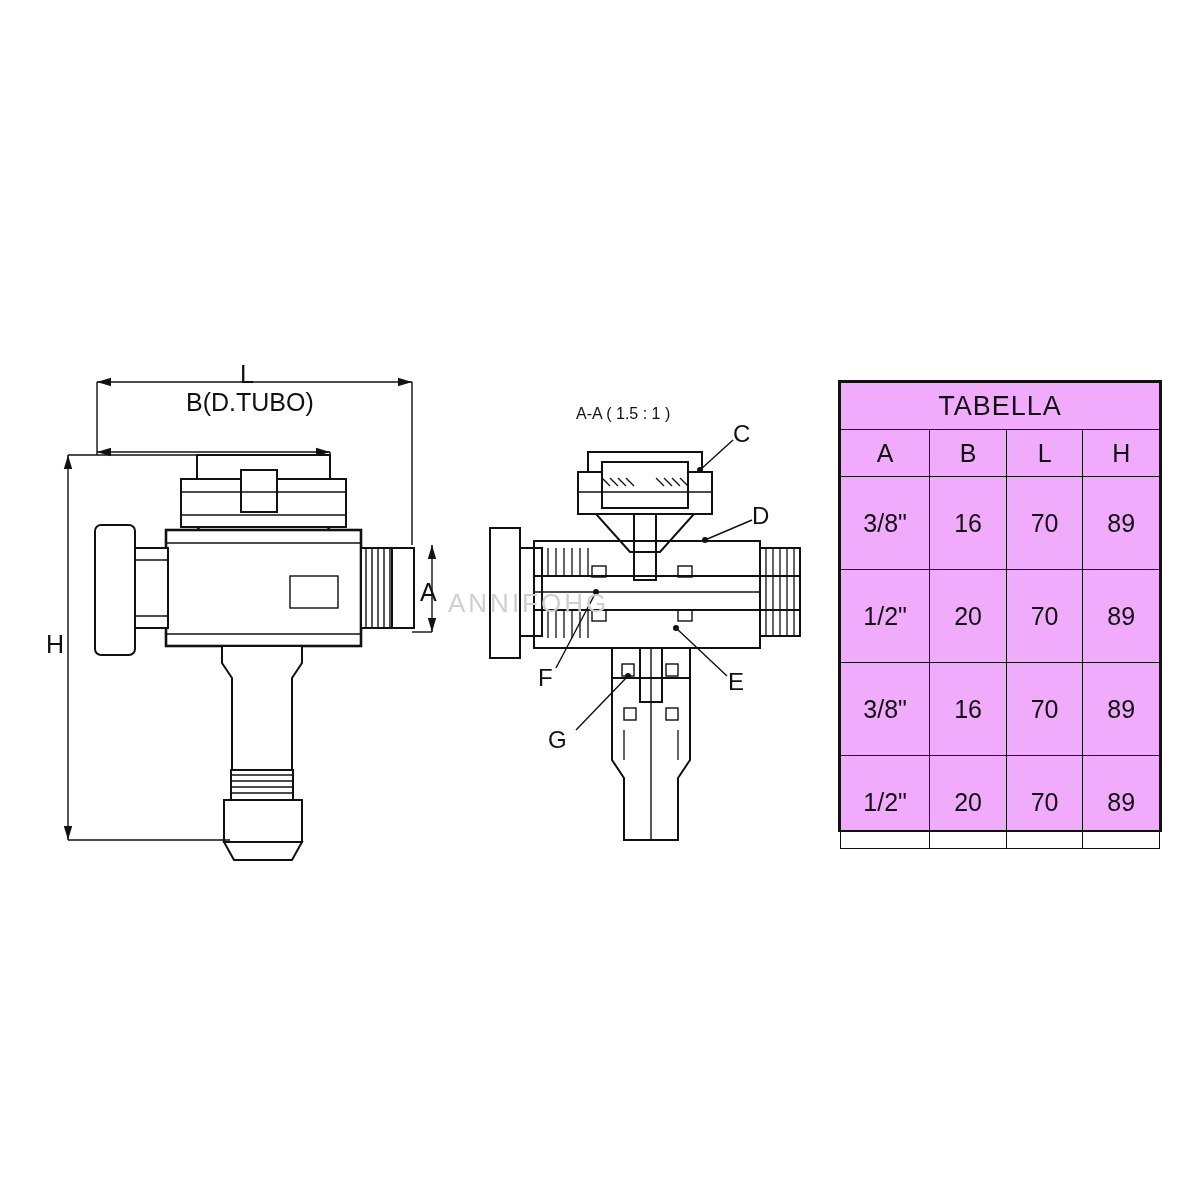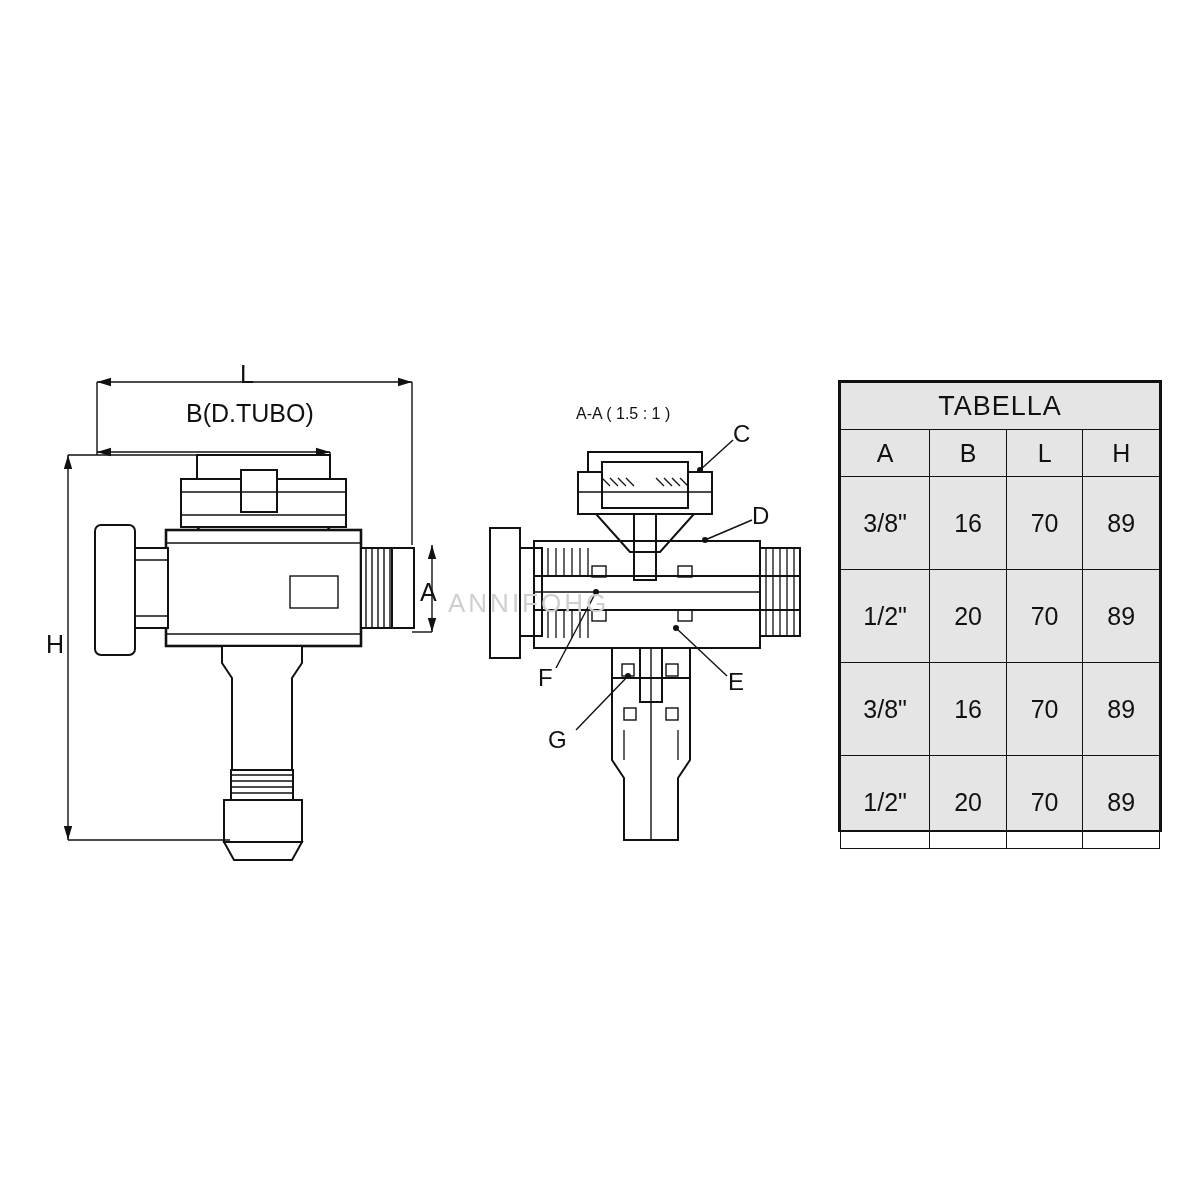--- a/index.html
+++ b/index.html
@@ -6,21 +6,21 @@
   body{width:1200px;height:1200px;font-family:"Liberation Sans", sans-serif;color:#1a1a1a;}
   #stage{position:relative;width:1200px;height:1200px;overflow:hidden;background:#fff;}
   .lbl{position:absolute;font-family:"Liberation Sans", sans-serif;color:#111;white-space:nowrap;}
   .dim-label{font-size:25px;}
   .leader-label{font-size:24px;}
   .view-title{font-size:16px;}
 
   
   #tabella{
     position:absolute;left:838px;top:380px;width:320px;height:448px;
-    border:2px solid #111;border-collapse:collapse;background:#e5e5e5;
+    border:2px solid #111;border-collapse:collapse;background:#f0abfc;
   }
   #tabella table{border-collapse:collapse;width:100%;height:100%;}
   #tabella th,#tabella td{
     border:1.5px solid #111;text-align:center;vertical-align:middle;
     font-weight:normal;font-family:"Liberation Sans", sans-serif;color:#111;
   }
   #tabella .title-cell{font-size:27px;height:44px;letter-spacing:1px;}
   #tabella .head-cell{font-size:25px;height:44px;}
   #tabella .body-cell{font-size:25px;height:90px;}
   #tabella col.c1{width:28%;}
@@ -225,21 +225,21 @@
       <line class="ln thin" x1="596" y1="592" x2="556" y2="668"></line>
       <circle cx="596" cy="592" r="3" fill="#111"></circle>
       <line class="ln thin" x1="628" y1="676" x2="576" y2="730"></line>
       <circle cx="628" cy="676" r="3" fill="#111"></circle>
     </g>
 
     <text class="wm" x="448" y="612">ANNIFOHG</text>
   </svg>
 
   <div class="lbl dim-label" style="left:240px;top:360px;">L</div>
-  <div class="lbl dim-label" style="left:186px;top:399px;">B(D.TUBO)</div>
+  <div class="lbl dim-label" style="left:186px;top:388px;">B(D.TUBO)</div>
   <div class="lbl dim-label" style="left:420px;top:578px;">A</div>
   <div class="lbl dim-label" style="left:46px;top:630px;">H</div>
 
   <div class="lbl view-title" style="left:576px;top:405px;">A-A ( 1.5 : 1 )</div>
 
   <div class="lbl leader-label" style="left:733px;top:420px;">C</div>
   <div class="lbl leader-label" style="left:752px;top:502px;">D</div>
   <div class="lbl leader-label" style="left:728px;top:668px;">E</div>
   <div class="lbl leader-label" style="left:538px;top:664px;">F</div>
   <div class="lbl leader-label" style="left:548px;top:726px;">G</div>

